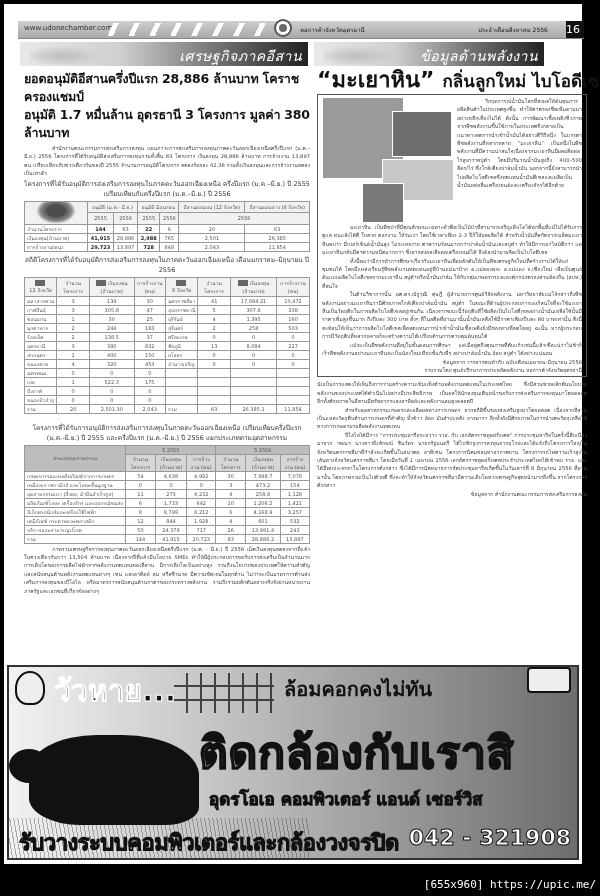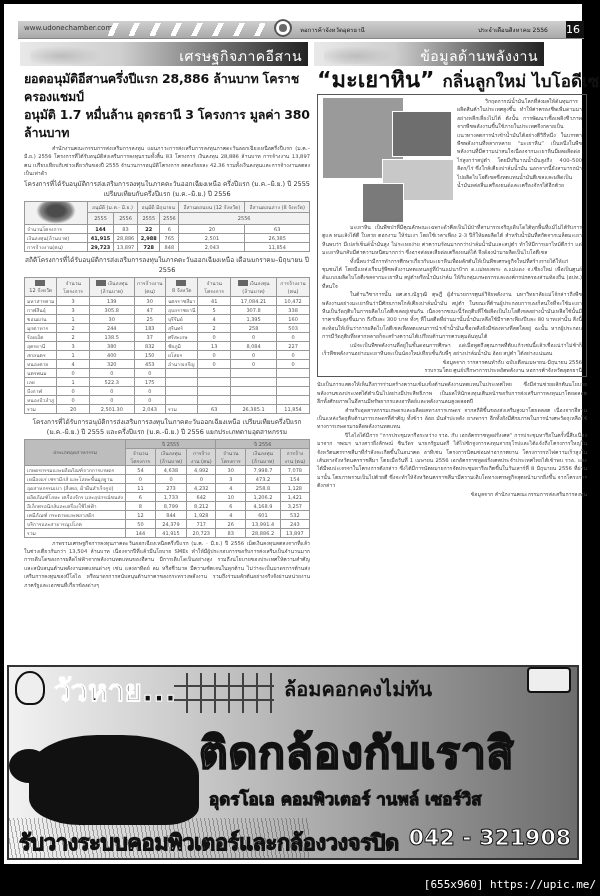--- a/index.html
+++ b/index.html
@@ -6,21 +6,21 @@
   body{width:600px;height:896px;background:#000;position:relative;overflow:hidden;font-family:"DejaVu Sans",sans-serif;}
   .page{position:absolute;left:4px;top:4px;width:578px;height:860px;background:#fff;}
   .masthead{position:absolute;left:18px;top:21px;width:566px;height:17px;background:linear-gradient(#cfcfcf,#a9a9a9);border-bottom:1px solid #888;}
   .masthead .url{position:absolute;left:6px;top:3px;font-size:7px;color:#333;}
   .masthead .stripes{position:absolute;left:80px;top:2px;width:170px;height:13px;background:repeating-linear-gradient(115deg,transparent 0 14px,#fff 14px 19px);}
   .masthead .emblem{position:absolute;left:256px;top:-2px;width:18px;height:18px;border-radius:50%;background:#fff;border:2px solid #555;box-sizing:border-box;}
   .masthead .emblem:after{content:"";position:absolute;left:3px;top:3px;width:8px;height:8px;border-radius:50%;background:#6a6a6a;}
   .masthead .center{position:absolute;left:282px;top:4px;font-size:6px;color:#111;}
   .masthead .date{position:absolute;left:460px;top:4px;font-size:6px;color:#111;}
   .masthead .pno{position:absolute;right:0;top:0;width:18px;height:17px;background:#111;color:#fff;font-size:11px;text-align:left;line-height:17px;}
-  .banner{position:absolute;height:24px;background:linear-gradient(90deg,#e9e9e9 0%,#cfcfcf 35%,#6e6e6e 70%,#222 100%);}
+  .banner{position:absolute;height:24px;background:linear-gradient(90deg,#e9e9e9 0%,#cfcfcf 35%,#6e6e6e 70%,#222 100%);font-style:italic;}
   .banner .label{position:absolute;right:6px;top:3px;font-size:14px;color:#fff;letter-spacing:.5px;}
   .banner .map{position:absolute;left:10px;top:2px;width:80px;height:20px;background:radial-gradient(ellipse at 40% 60%,#bdbdbd,transparent 60%);}
   .col-left{position:absolute;left:24px;top:70px;width:286px;}
   .headline-l{font-size:12.5px;line-height:18px;color:#111;font-weight:bold;letter-spacing:-.2px;}
   .body-text{font-size:5.2px;line-height:8.4px;color:#444;text-align:justify;}
   .indent{text-indent:28px;}
   .caption{font-size:6.5px;line-height:10px;text-align:center;color:#333;}
   table.t{border-collapse:collapse;width:100%;font-size:5px;color:#555;}
   table.t td,table.t th{border:1px solid #999;padding:0 2px;height:8px;text-align:center;font-weight:normal;}
   table.t th{background:#f1f1f1;}
@@ -266,21 +266,21 @@
           <td>2,501.30</td>
           <td>2,043</td>
           <td class="lft">รวม</td>
           <td>63</td>
           <td>26,385.1</td>
           <td>11,854</td>
         </tr>
       </tbody>
   </table>
 
-  <div class="caption" style="margin-top:3px">โครงการที่ได้รับการอนุมัติการส่งเสริมการลงทุนในภาคตะวันออกเฉียงเหนือ เปรียบเทียบครึ่งปีแรก (ม.ค.-มิ.ย.) ปี 2555 และครึ่งปีแรก (ม.ค.-มิ.ย.) ปี 2556 แยกประเภทตามอุตสาหกรรม</div>
+  <div class="caption" style="margin-top:9px">โครงการที่ได้รับการอนุมัติการส่งเสริมการลงทุนในภาคตะวันออกเฉียงเหนือ เปรียบเทียบครึ่งปีแรก (ม.ค.-มิ.ย.) ปี 2555 และครึ่งปีแรก (ม.ค.-มิ.ย.) ปี 2556 แยกประเภทตามอุตสาหกรรม</div>
 
   <table class="t" style="margin-top:2px">
     <tbody>
         <tr>
       <th rowspan="2" style="width:96px;background:#bdbdbd">ประเภทอุตสาหกรรม</th>
       <th colspan="3" style="background:#bdbdbd">ปี 2555</th>
       <th colspan="3" style="background:#bdbdbd">ปี 2556</th>
     </tr>
     <tr>
       <th style="background:#d6d6d6">จำนวนโครงการ</th>
@@ -397,18 +397,18 @@
 
 <div class="ad">
   <div class="cam1"></div>
   <div class="cam2"></div>
   <div class="fence"></div>
   <div class="grass"></div>
   <div class="cow"></div>
   <span class="t1">วัวหาย...</span>
   <span class="t2">ล้อมคอกคงไม่ทัน</span>
   <span class="t3">ติดกล้องกับเราสิ</span>
-  <span class="t4">อุดรโอเอ คอมพิวเตอร์ านพล์ เซอร์วิส</span>
+  <span class="t4">อุดรโอเอ คอมพิวเตอร์ แอนด์ เซอร์วิส</span>
   <span class="t5">รับวางระบบคอมพิวเตอร์และกล้องวงจรปิด</span>
   <span class="phone">042 - 321908</span>
 </div>
 
 <div class="wm">[655x960] https://upic.me/</div>
 
 </body></html>

